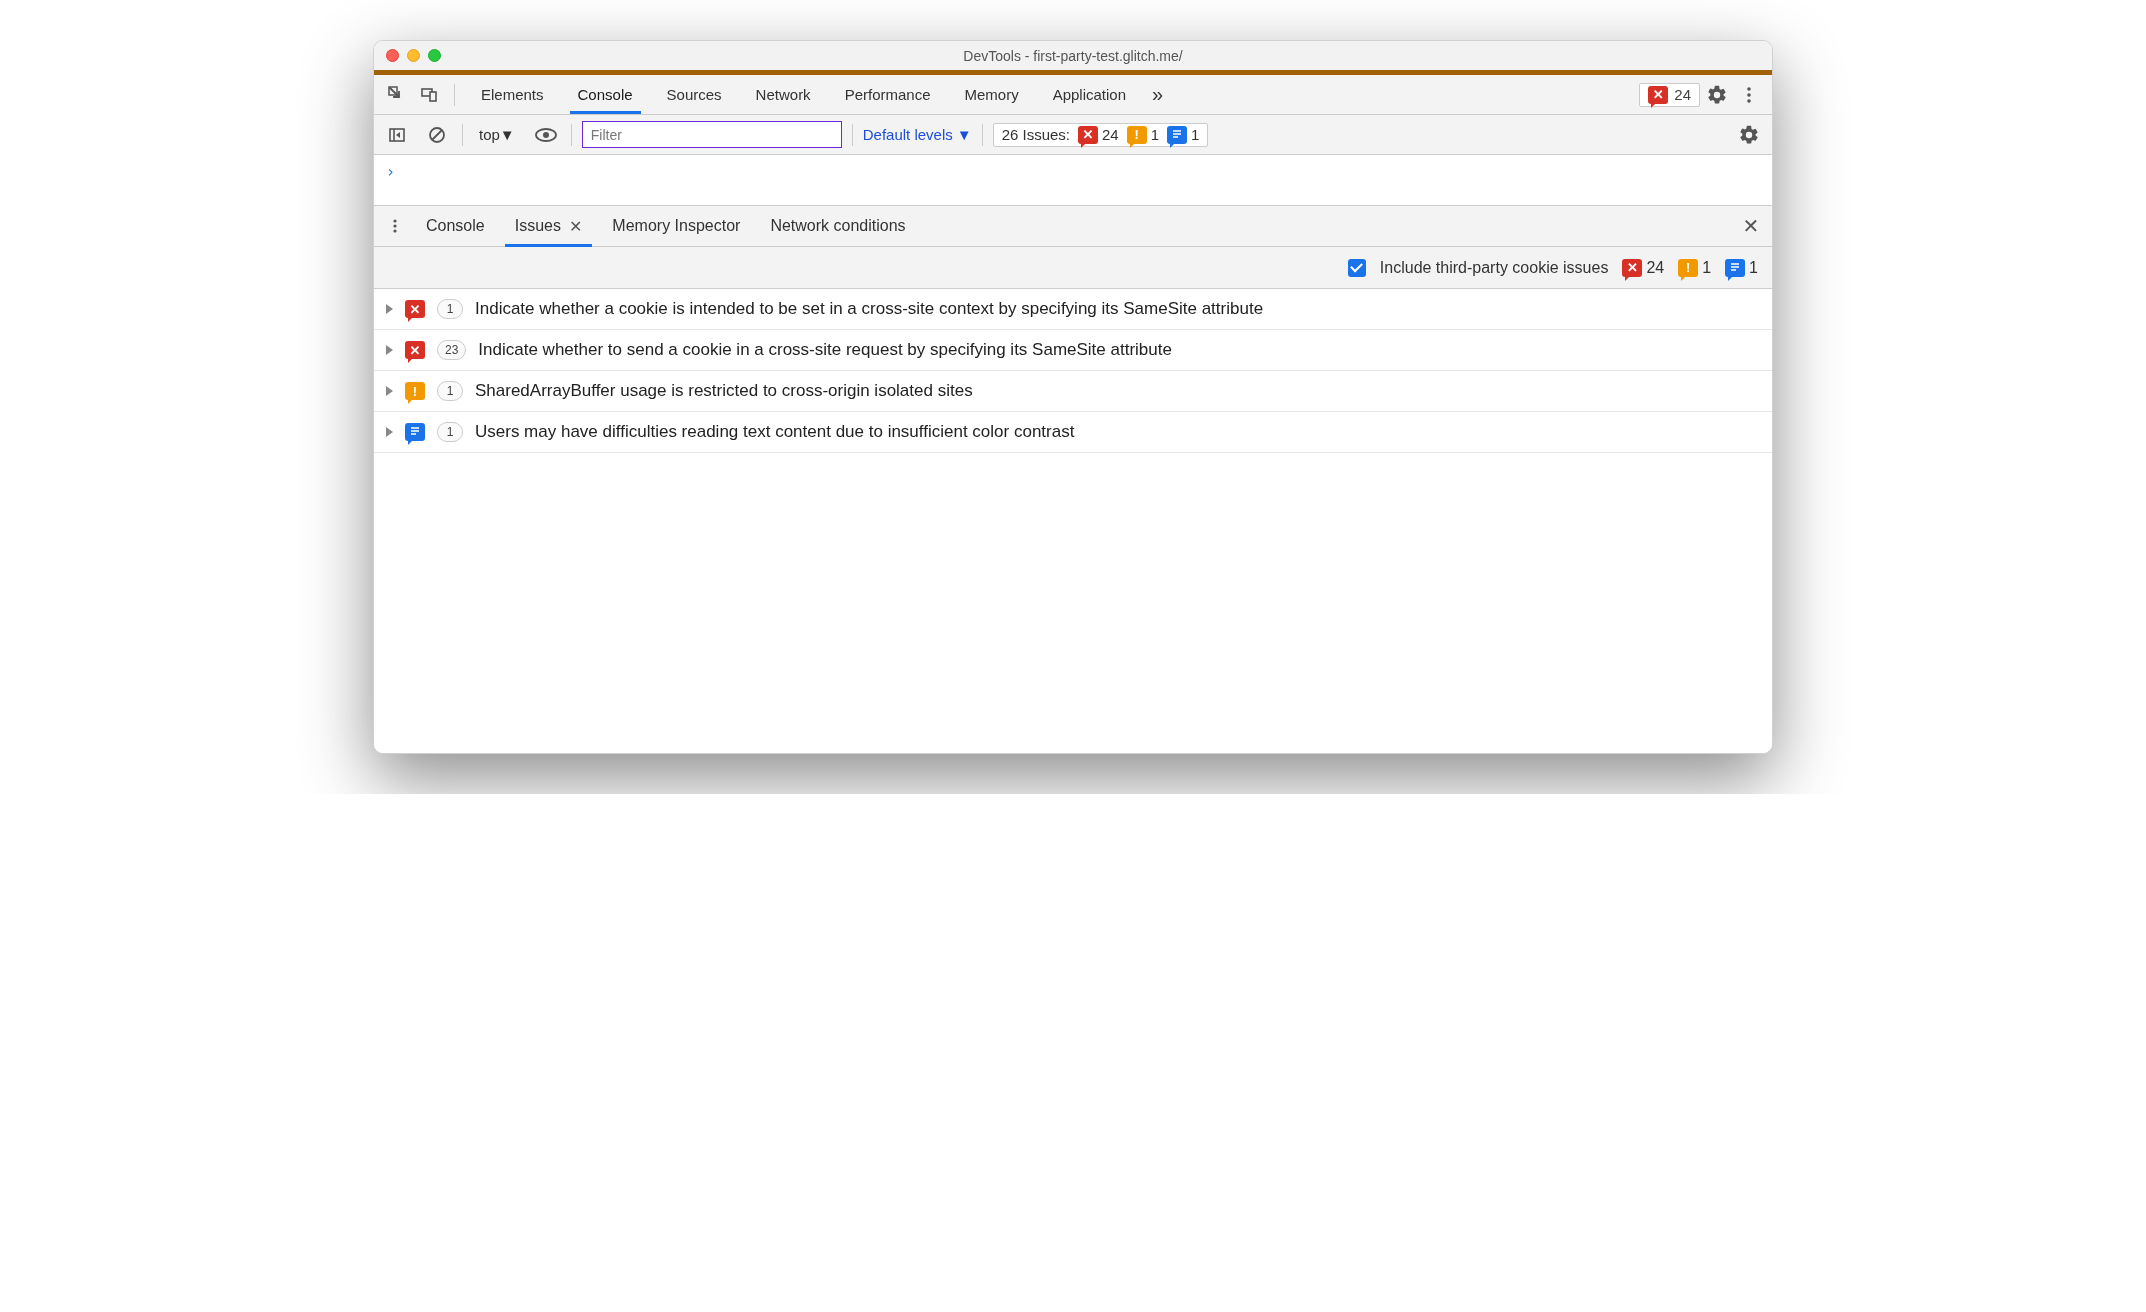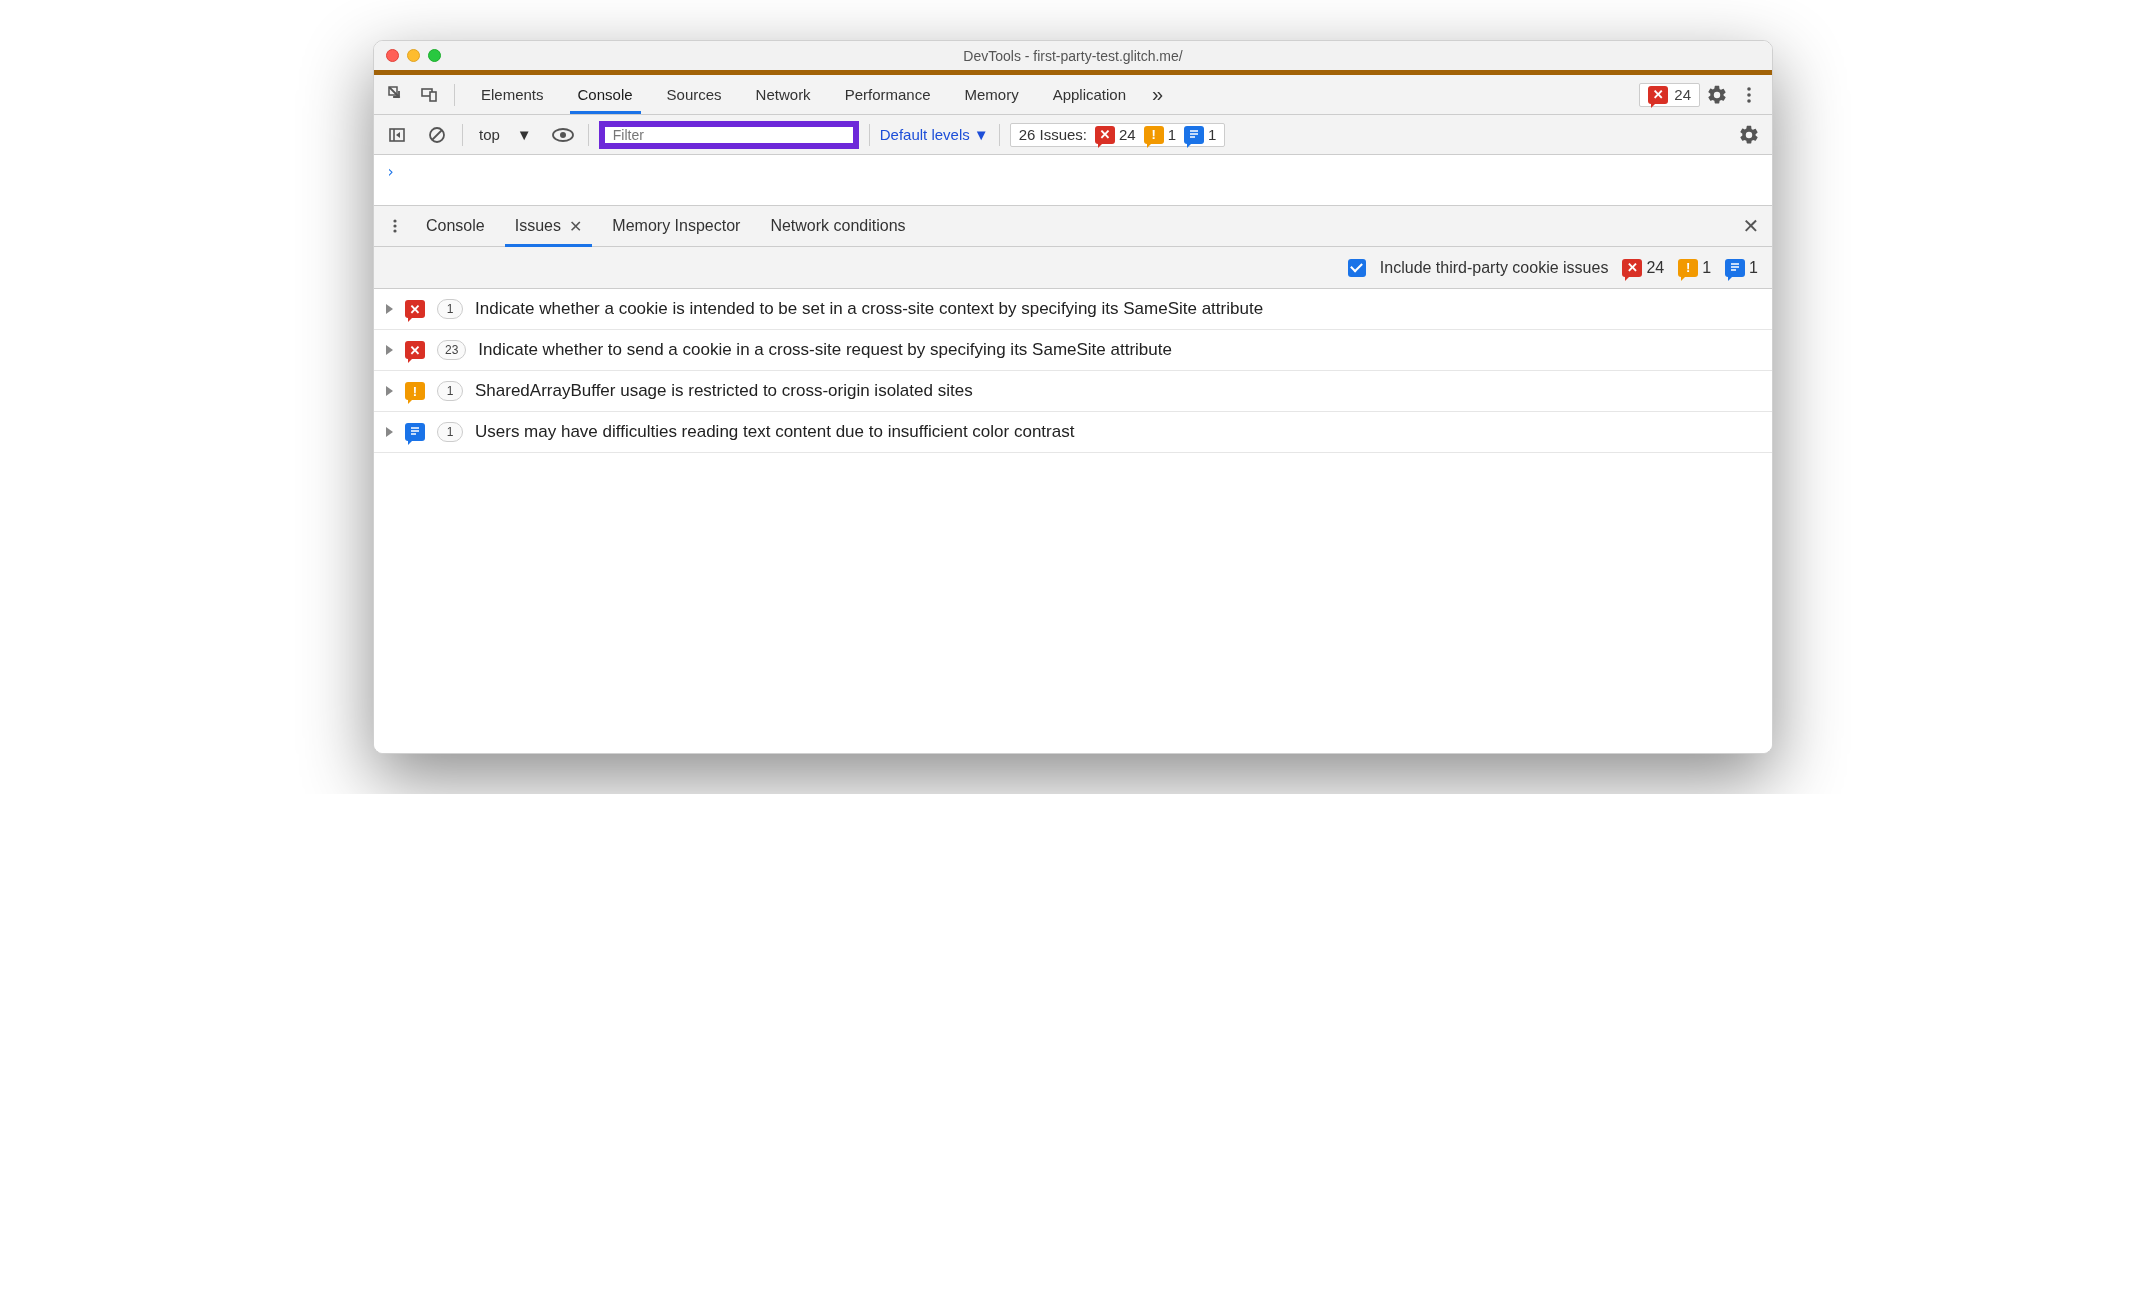--- a/index.html
+++ b/index.html
@@ -124,28 +124,28 @@
     align-items: center;
     height: 40px;
     background: #f3f3f3;
     border-bottom: 1px solid #ccc;
     padding: 0 8px;
     gap: 10px;
     font-size: 15px;
     color: #333;
   }
   .ctx-select {
-    display: flex; gap: 17px;
+    display: flex; gap: 0;
     padding: 2px 6px;
     cursor: pointer;
   }
   .filter-input {
     flex: 0 0 260px;
     height: 27px;
-    border: 6px solid #6d28d9;
+    border: 1px solid #6d28d9;
     background: #fff;
     padding: 8px 8px;
     font-size: 14px;
     color: #333;
   }
   .filter-input::placeholder { color: #777; }
   .vsep { width: 1px; height: 22px; background: #ccc; }
   .levels { display: flex; align-items: center; gap: 4px; color: #1d4ed8; cursor: pointer; }
   .issues-summary { display: flex; align-items: center; gap: 8px; border: 1px solid #ccc; background:#fff; padding: 2px 8px; border-radius:2px; }
   

